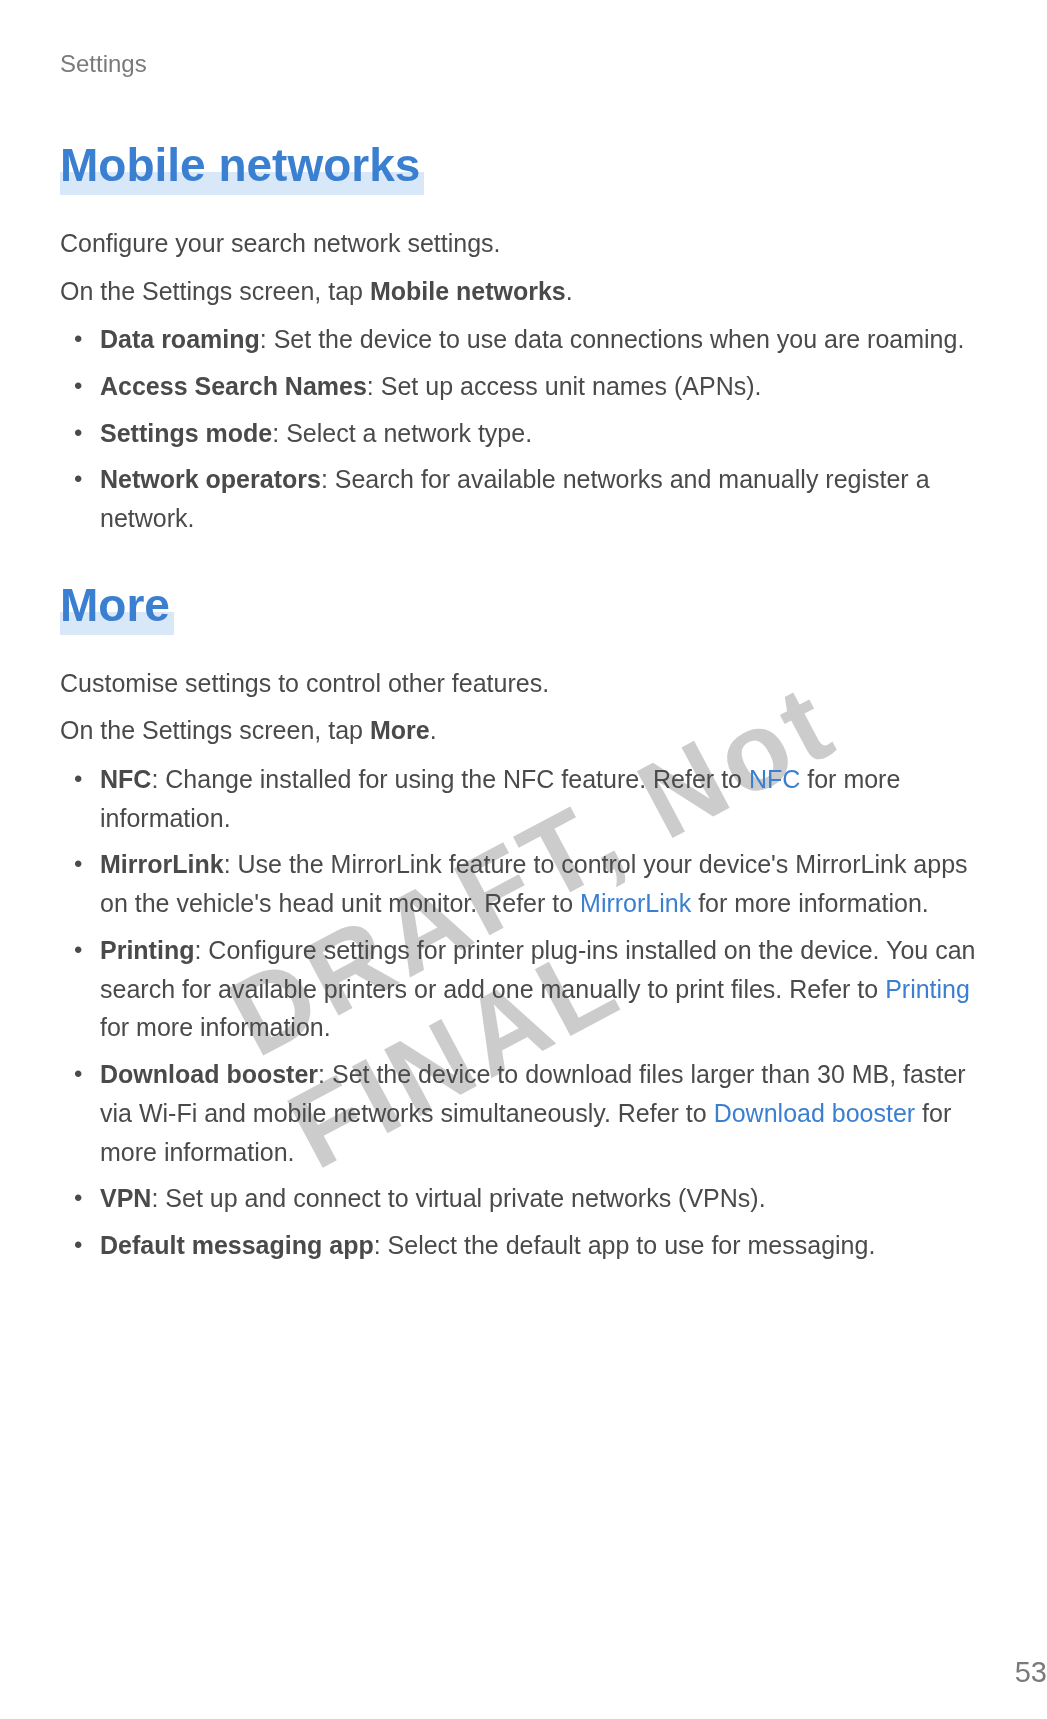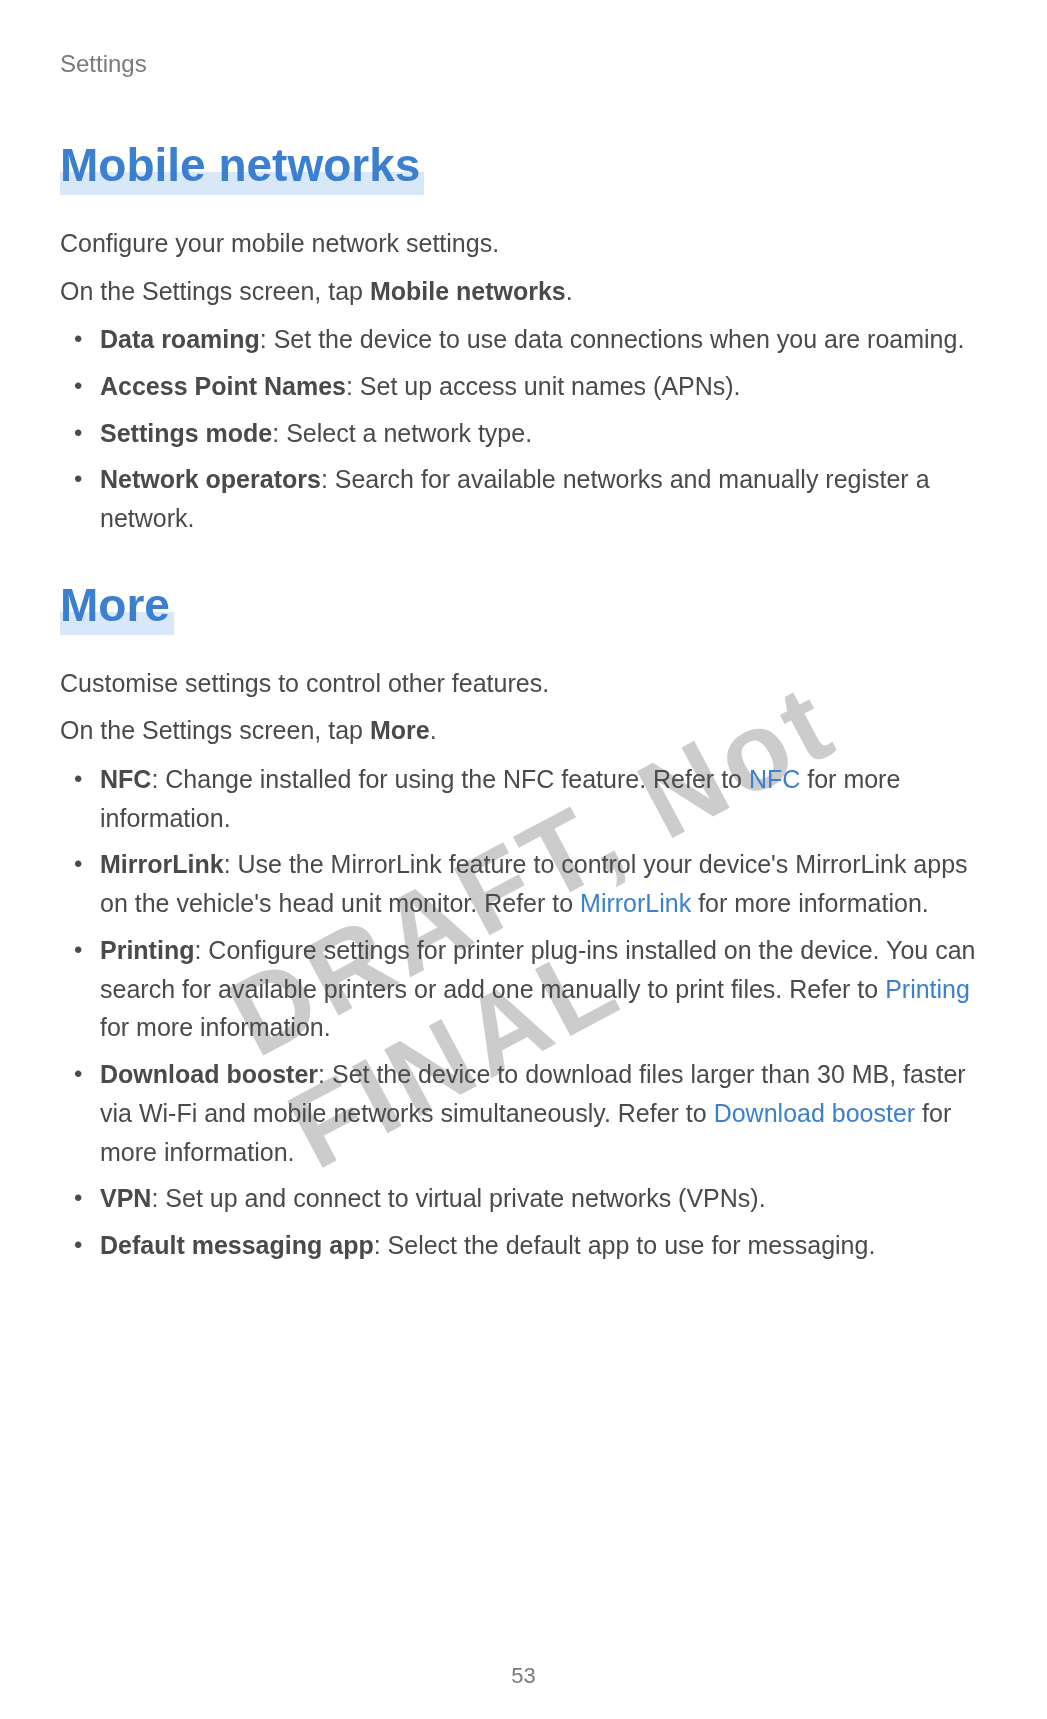--- a/index.html
+++ b/index.html
@@ -70,43 +70,43 @@
     pointer-events: none;
     z-index: 0;
     opacity: 0.9;
   }
   .content { position: relative; z-index: 1; }
   .footer-page {
     position: absolute;
     bottom: 30px;
     left: 0;
     right: 0;
-    text-align: center;
-    font-size: 22px;
+    text-align: right;
+    font-size: 29px;
     color: #7a7a7a;
   }
 </style>
 </head>
 <body>
 
 <div class="page">
   <div class="watermark">DRAFT, Not FINAL</div>
 
   <div class="content">
     <div class="header-title">Settings</div>
 
     
     <h1 class="section-title">Mobile networks</h1>
-    <p class="body-text">Configure your mobile network settings.</p>
+    <p class="body-text">Configure your search network settings.</p>
     <p class="body-text">
       <span>On the Settings screen, tap </span><span class="bold">Mobile networks</span><span>.</span>
     </p>
     <ul class="bullets">
       <li><span class="bold">Data roaming</span><span>: Set the device to use data connections when you are roaming.</span></li>
-      <li><span class="bold">Access Point Names</span><span>: Set up access unit names (APNs).</span></li>
+      <li><span class="bold">Access Search Names</span><span>: Set up access unit names (APNs).</span></li>
       <li><span class="bold">Settings mode</span><span>: Select a network type.</span></li>
       <li><span class="bold">Network operators</span><span>: Search for available networks and manually register a network.</span></li>
     </ul>
 
     
     <h1 class="section-title">More</h1>
     <p class="body-text">Customise settings to control other features.</p>
     <p class="body-text">
       <span>On the Settings screen, tap </span><span class="bold">More</span><span>.</span>
     </p>

